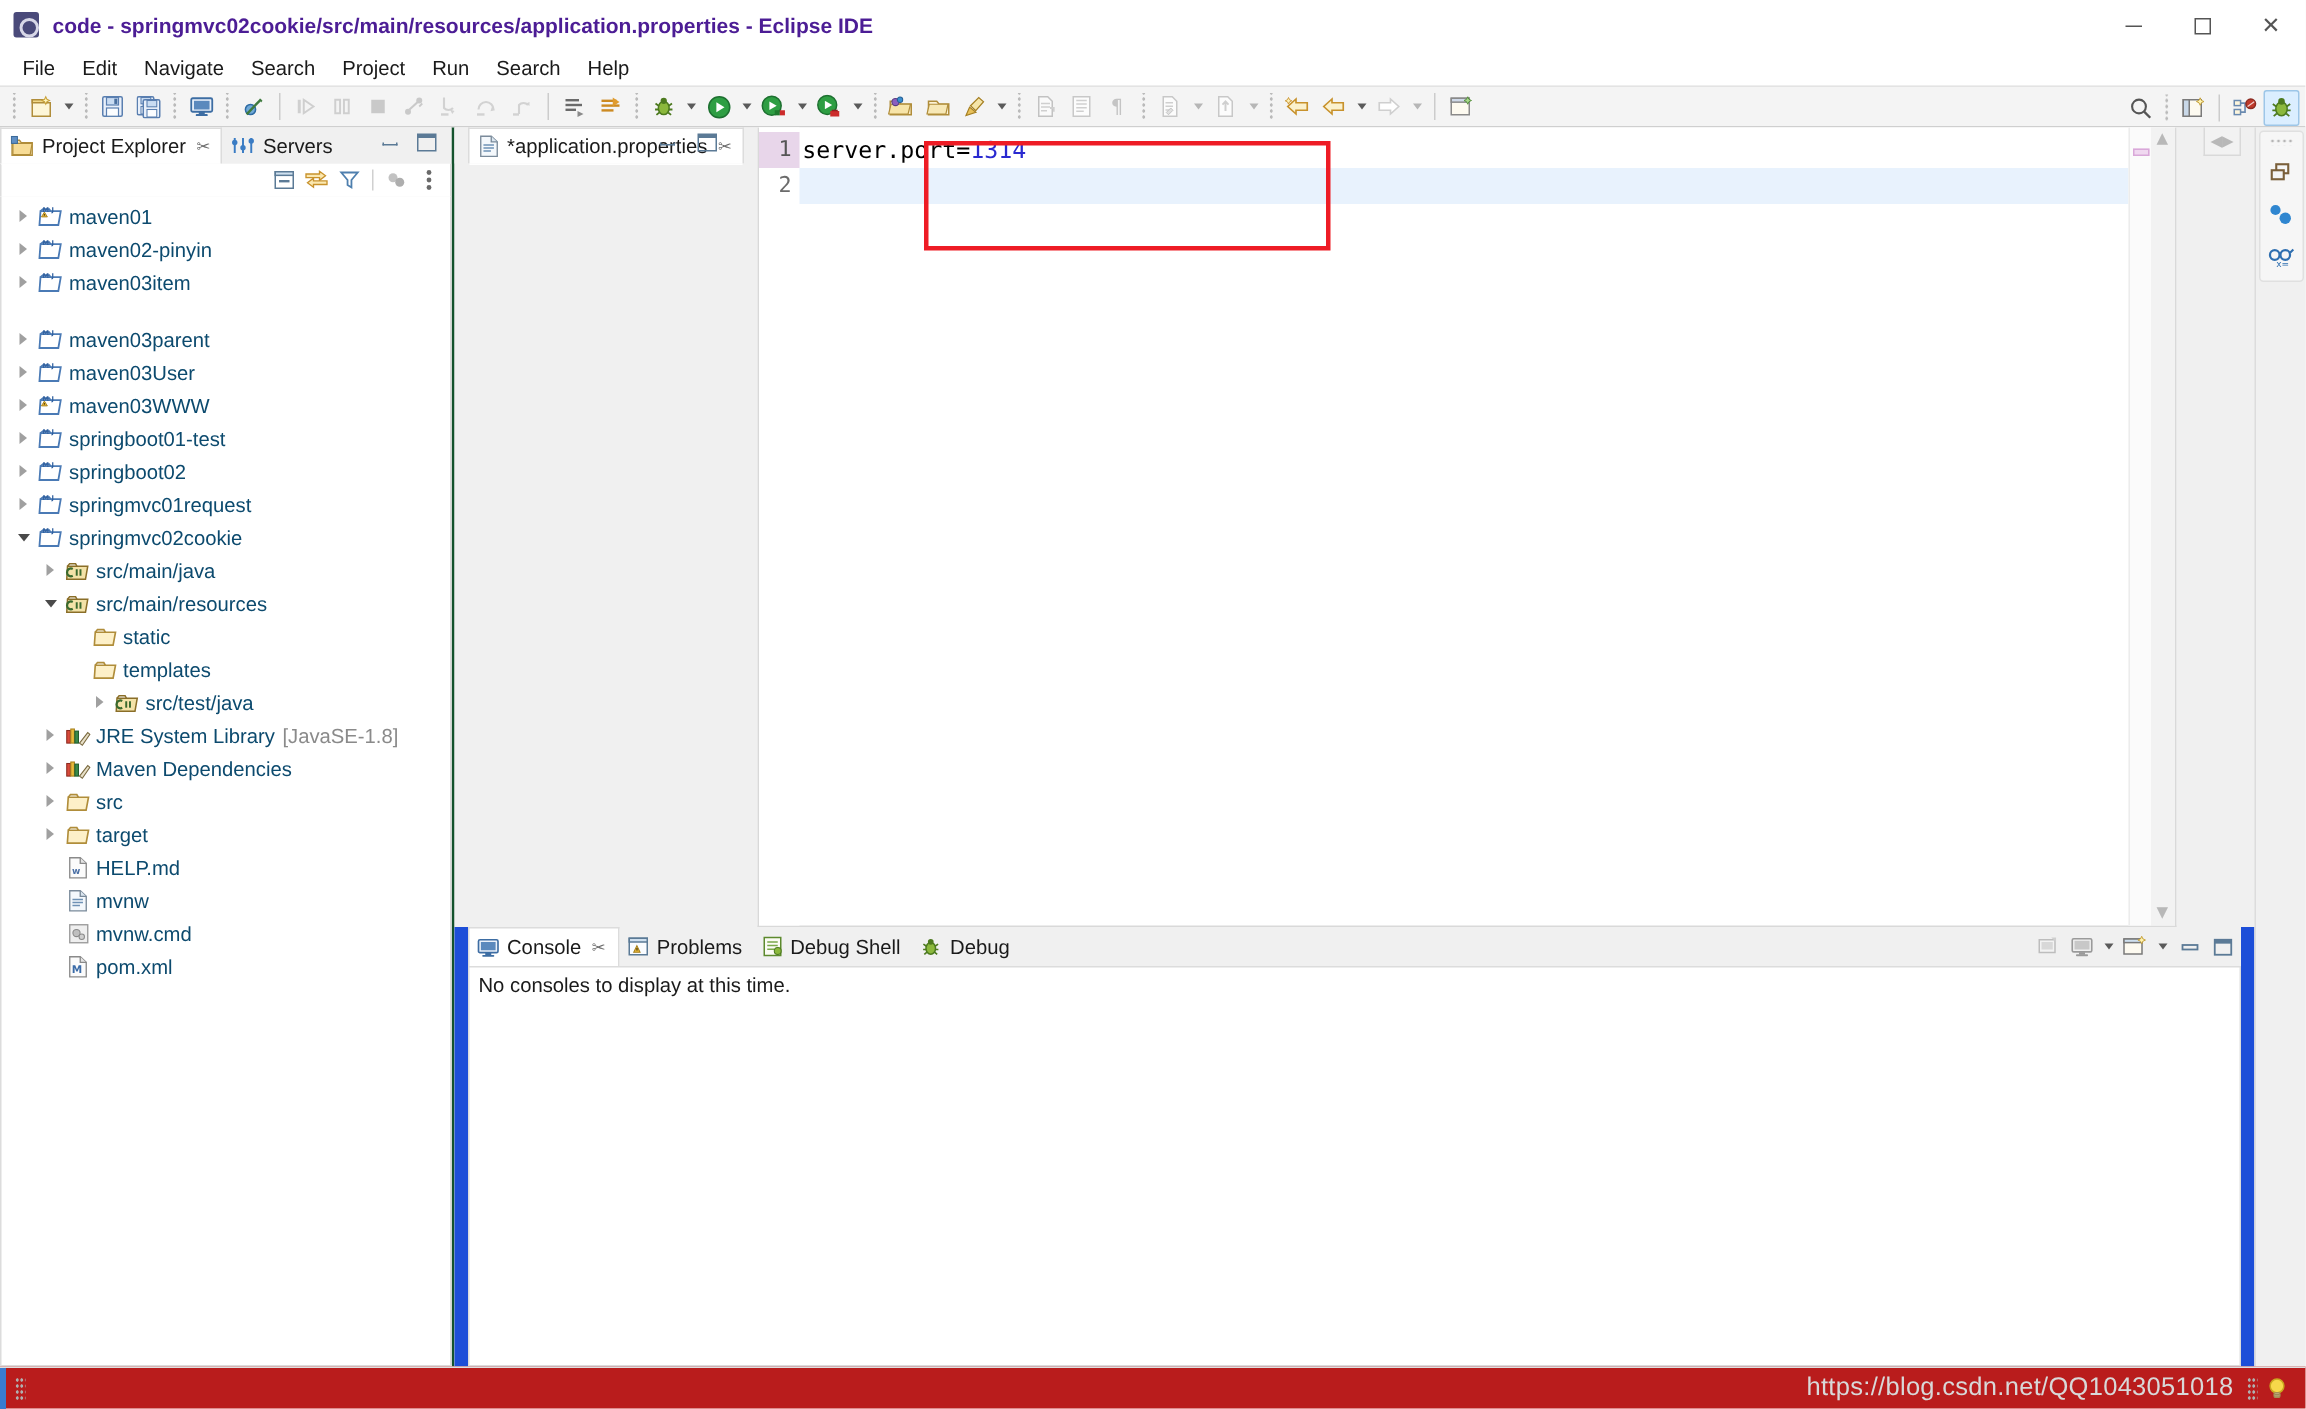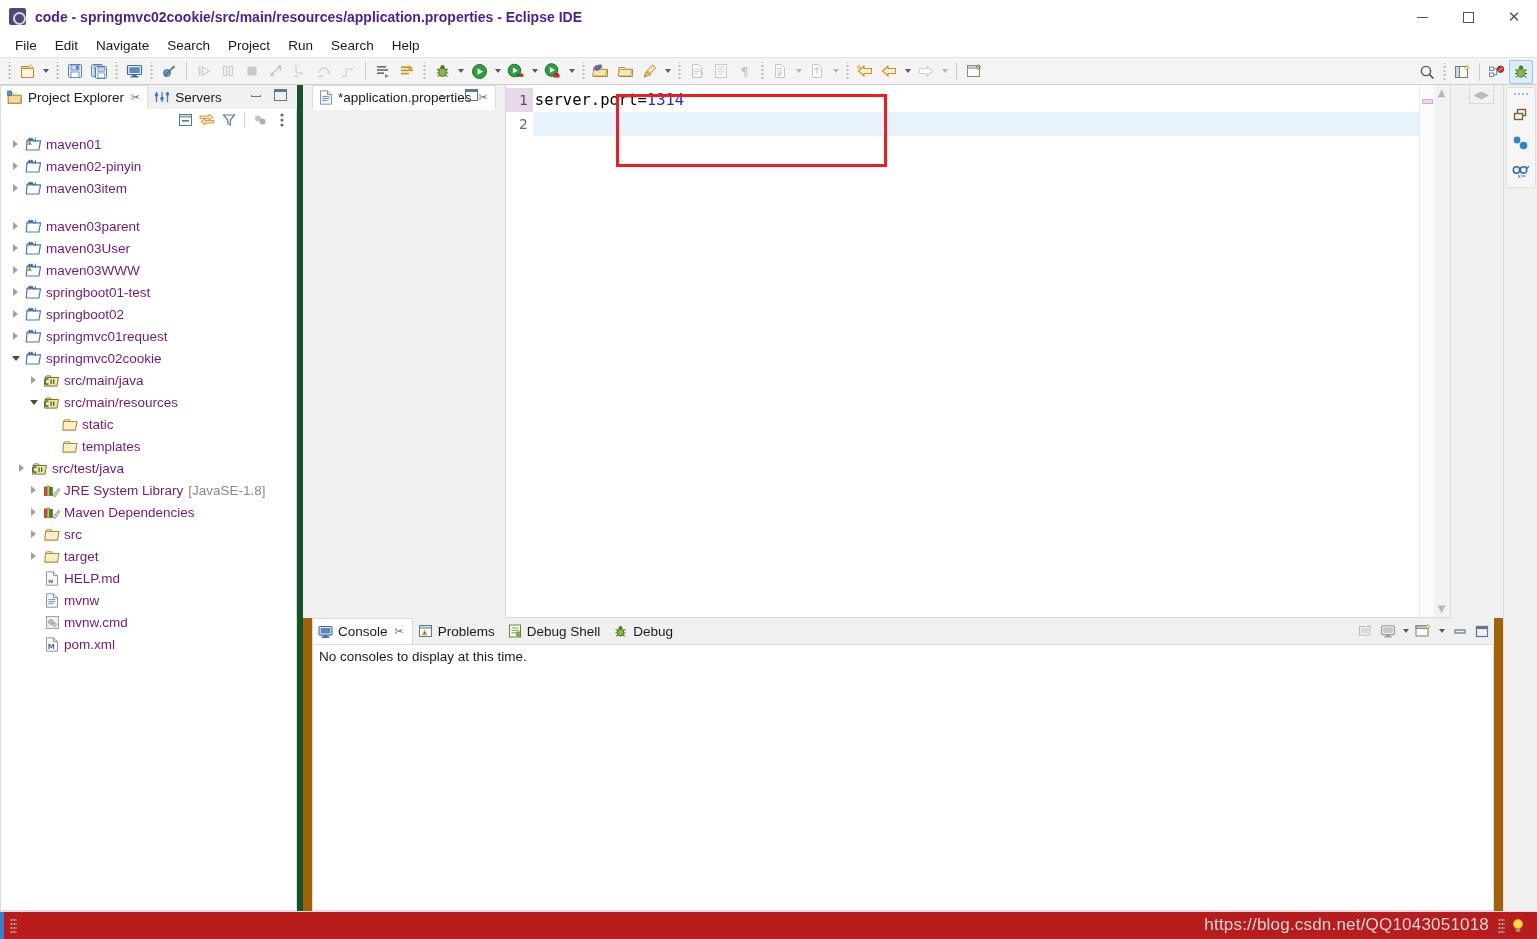--- a/index.html
+++ b/index.html
@@ -124,21 +124,21 @@
     background: #f0f0f0;
   }
 
   
   #left-panel {
     width: 303px;
     flex: none;
     display: flex;
     flex-direction: column;
     background: #f0f0f0;
-    border-right: 6px solid #14532d;
+    border-right: 2px solid #14532d;
   }
   #pe-tabrow {
     height: 24px;
     display: flex;
     align-items: flex-end;
     position: relative;
     background: #f0f0f0;
   }
   .vtab {
     height: 24px;
@@ -211,21 +211,21 @@
     border-top: 4px solid transparent;
     border-bottom: 4px solid transparent;
     border-left: 5px solid #a0a0a0;
   }
   .chev.down {
     border-left: 4px solid transparent;
     border-right: 4px solid transparent;
     border-top: 5px solid #4a4a4a;
   }
   .ticon { width: 20px; flex: none; display:flex; align-items:center; justify-content:center; margin-right: 2px; }
-  .tlabel { color: #701a75; }
+  .tlabel { color: #0c4a6e; }
   .tlabel.sel { background: #d4d4d4; padding: 1px 4px; margin-left: -2px; }
   .tsub { color: #8a8a8a; margin-left: 5px; }
 
   
   #right-area {
     flex: 1;
     display: flex;
     flex-direction: column;
     min-width: 0;
     background: #f0f0f0;
@@ -329,21 +329,21 @@
     pointer-events: none;
     z-index: 30;
   }
 
   
   #console-zone {
     flex: 1;
     display: flex; flex-direction: column;
     min-height: 0;
     padding: 0 9px 0 9px;
-    background: #a16207;
+    background: #1d4ed8;
   }
   #c-tabrow {
     height: 26px; flex: none;
     display: flex; align-items: flex-end;
     position: relative;
     background: #f0f0f0;
   }
   .ctab {
     height: 26px; display: flex; align-items: center; gap: 5px;
     padding: 0 8px 0 5px;
@@ -1029,21 +1029,21 @@
         <div class="trow" style="padding-left: 42px;">
           <span class="tw"></span>
           <span class="ticon">
             <svg width="17" height="15" viewBox="0 0 17 15">
       <path d="M1.5 4.5 h13.5 l-1.6 8.6h-12.5z" fill="#fdf0c8" stroke="#b08d3a" stroke-width="1.1"></path>
       <path d="M1.5 4.5 l1.5 -1.8h4.2l1 1.8" fill="none" stroke="#b08d3a" stroke-width="1.1"></path>
     </svg>
           </span>
           <span class="tlabel">templates</span>
         </div>
-        <div class="trow" style="padding-left: 12px;">
+        <div class="trow" style="padding-left: 24px; margin-left: 33px;">
           <span class="tw">
             <i class="chev right"></i>
           </span>
           <span class="ticon">
             <svg width="18" height="15" viewBox="0 0 18 15">
       <path d="M2 4.5 h13.5 l-1.5 8.6h-12.5z" fill="#f3e2a8" stroke="#8a6e28" stroke-width="1"></path>
       <path d="M2 4.5 l1.4 -1.6h4l.9 1.6" fill="none" stroke="#8a6e28" stroke-width="1"></path>
       <path d="M5.5 6.3 a2.6 2.6 0 1 0 0 4.6" fill="none" stroke="#3a6a2e" stroke-width="1.5"></path>
       <rect x="7.5" y="6.5" width="1.3" height="4.3" fill="#3a6a2e"></rect>
       <rect x="10" y="6.5" width="1.3" height="4.3" fill="#3a6a2e"></rect>

